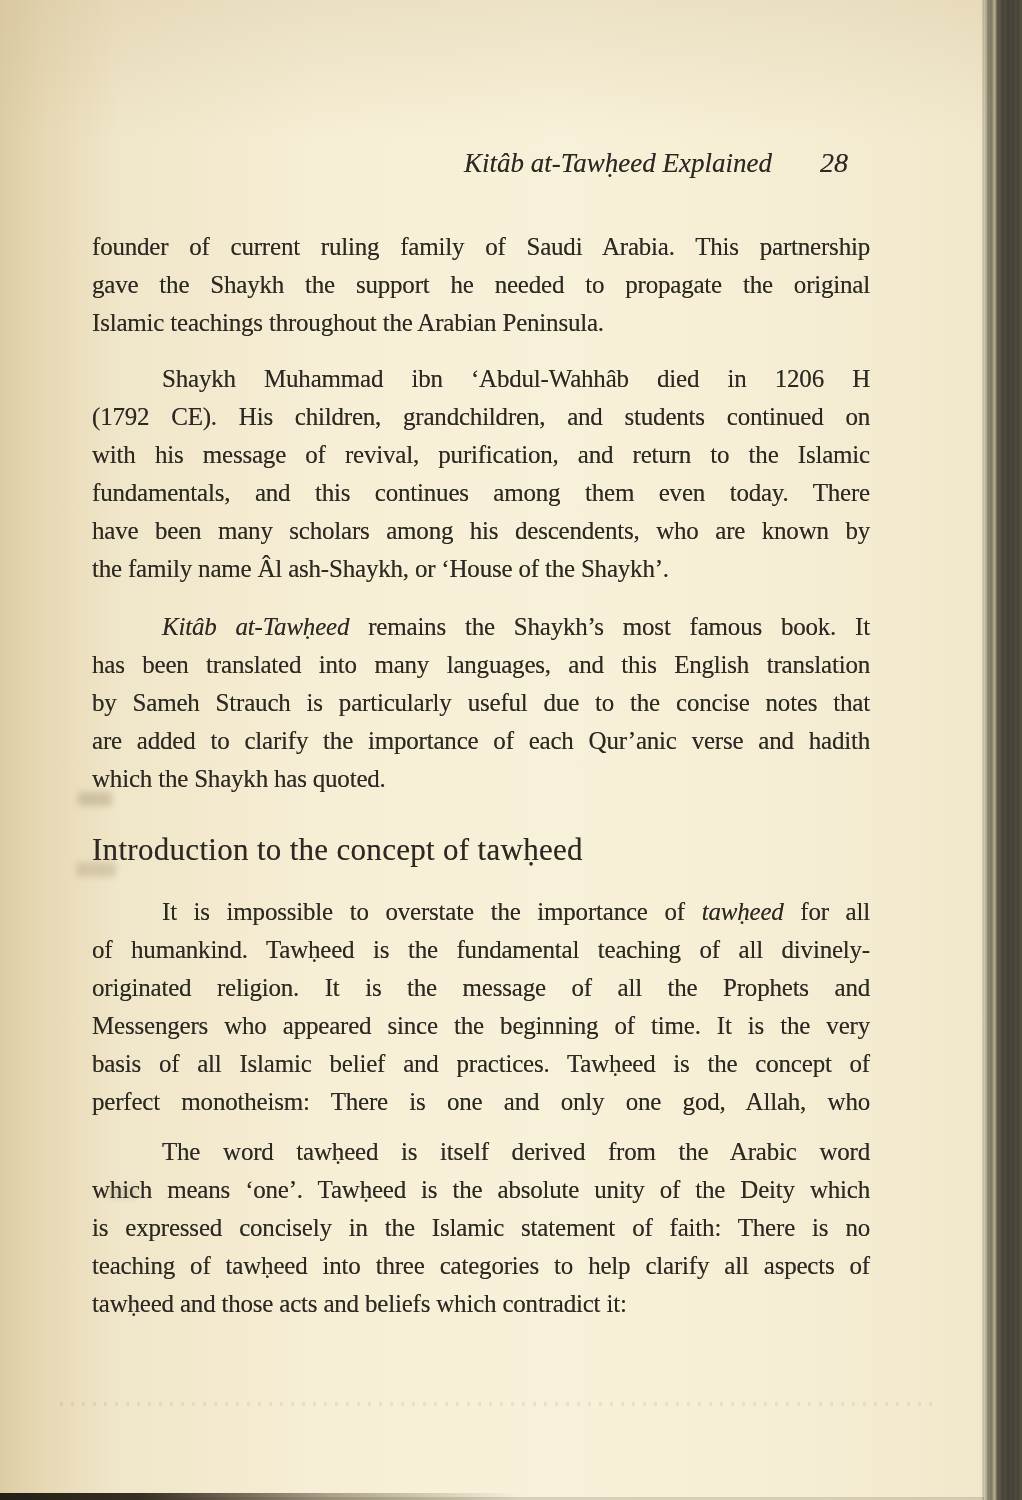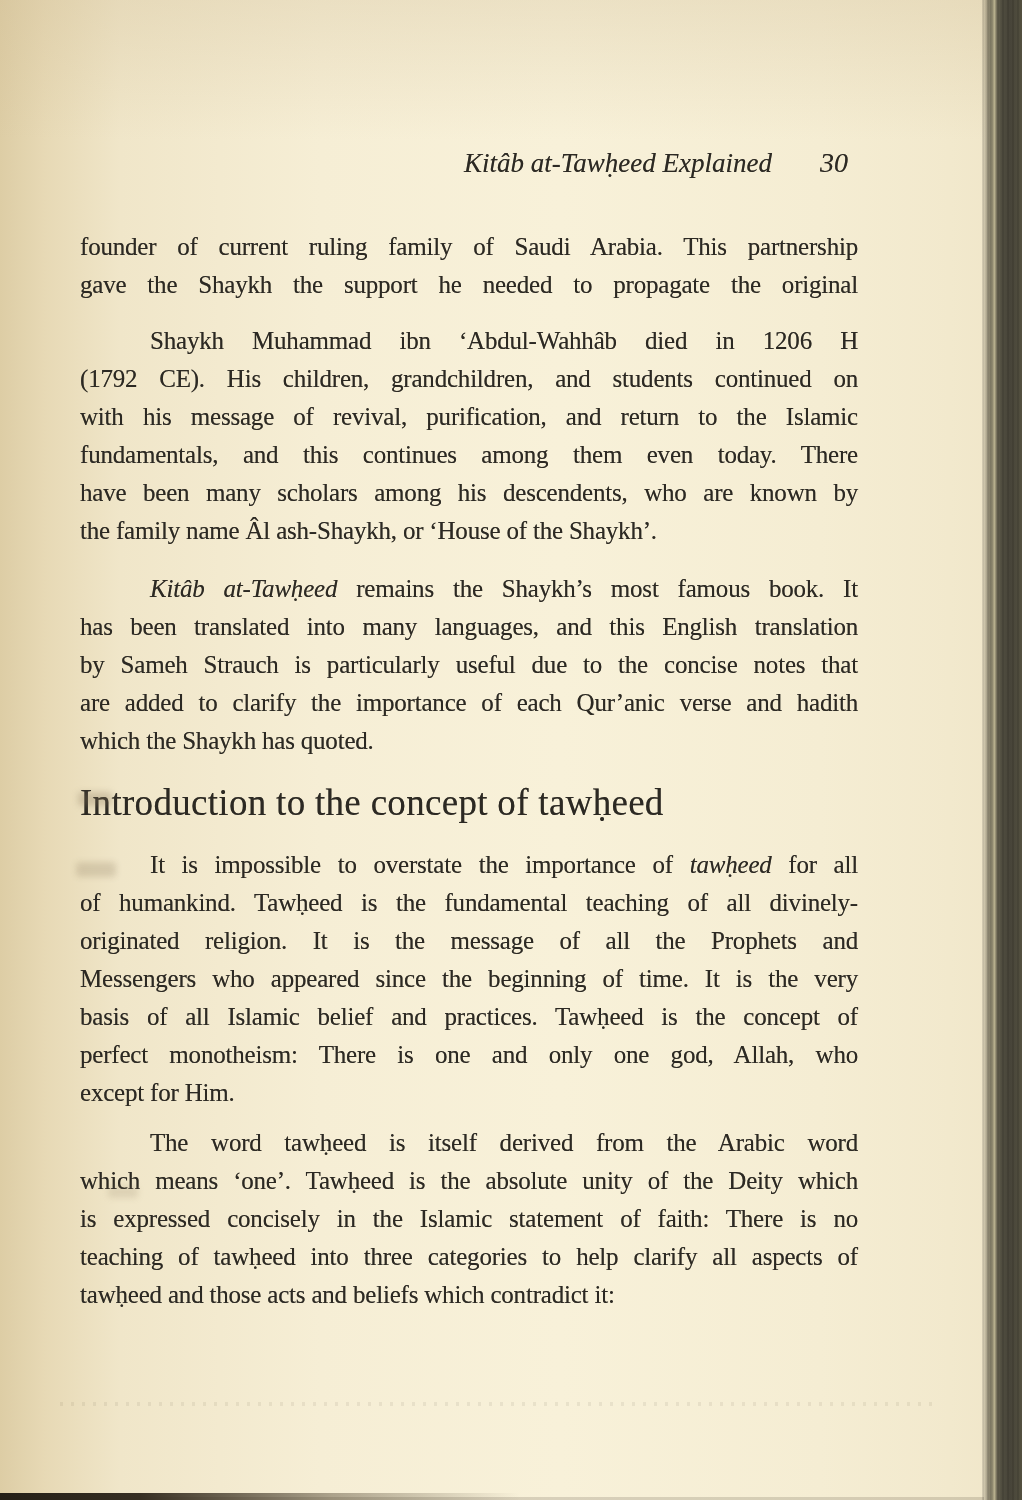--- a/index.html
+++ b/index.html
@@ -63,58 +63,59 @@
   .running-header{
     position:absolute;top:146px;left:80px;width:778px;
     display:flex;justify-content:flex-end;align-items:flex-end;
     gap:48px;padding-right:10px;box-sizing:border-box;
     font-style:italic;font-size:27px;line-height:34px;
     text-shadow:0 0 0.5px rgba(44,41,35,0.55);
   }
   .pagenum{font-size:28px;}
 
   .column{
-    position:absolute;left:80px;top:228px;width:778px;
+    position:absolute;left:92px;top:228px;width:778px;
     font-size:25px;letter-spacing:-0.2px;
     text-shadow:0 0 0.5px rgba(44,41,35,0.55);
   }
   .para{margin:0;}
   .para + .para{margin-top:18px;}
   .para.p2{margin-top:20px;}
   .para.p4{margin-top:12px;}
   .line{
     height:38px;line-height:38px;
     text-align:justify;text-align-last:justify;
     overflow:visible;
   }
   .line.indent{padding-left:70px;font-family:Liberation Serif, serif;}
   .line.last{text-align-last:left;}
   .em{font-style:italic;}
 
   .section-heading{
-    margin-top:20px;margin-bottom:20px;
-    font-size:37px;line-height:46px;height:46px;
+    margin-top:29px;margin-bottom:20px;
+    font-size:31px;line-height:46px;height:46px;
     letter-spacing:0.3px;
     text-shadow:0 0 0.5px rgba(44,41,35,0.55);
   }
 </style>
 </head>
 <body>
 
 <div class="stage">
 
   <div class="running-header">
     <span>Kitâb at-Tawḥeed Explained</span>
-    <span class="pagenum">30</span>
+    <span class="pagenum">28</span>
   </div>
 
   <div class="column">
     <div class="para p0">
         <div class="line"><span>founder of current ruling family of Saudi Arabia. This partnership</span></div>
         <div class="line"><span>gave the Shaykh the support he needed to propagate the original</span></div>
+        <div class="line last"><span>Islamic teachings throughout the Arabian Peninsula.</span></div>
       </div>
     <div class="para p1">
         <div class="line indent"><span>Shaykh Muhammad ibn ‘Abdul-Wahhâb died in 1206 H</span></div>
         <div class="line"><span>(1792 CE). His children, grandchildren, and students continued on</span></div>
         <div class="line"><span>with his message of revival, purification, and return to the Islamic</span></div>
         <div class="line"><span>fundamentals, and this continues among them even today. There</span></div>
         <div class="line"><span>have been many scholars among his descendents, who are known by</span></div>
         <div class="line last"><span>the family name Âl ash-Shaykh, or ‘House of the Shaykh’.</span></div>
       </div>
     <div class="para p2">
@@ -125,21 +126,20 @@
         <div class="line last"><span>which the Shaykh has quoted.</span></div>
       </div>
     <div class="section-heading">Introduction to the concept of tawḥeed</div>
     <div class="para p3">
         <div class="line indent"><span>It is impossible to overstate the importance of </span><span class="em">tawḥeed</span><span> for all</span></div>
         <div class="line"><span>of humankind. Tawḥeed is the fundamental teaching of all divinely-</span></div>
         <div class="line"><span>originated religion. It is the message of all the Prophets and</span></div>
         <div class="line"><span>Messengers who appeared since the beginning of time. It is the very</span></div>
         <div class="line"><span>basis of all Islamic belief and practices. Tawḥeed is the concept of</span></div>
         <div class="line"><span>perfect monotheism: There is one and only one god, Allah, who</span></div>
-        <div class="line last"><span>except for Him.</span></div>
       </div>
     <div class="para p4">
         <div class="line indent"><span>The word tawḥeed is itself derived from the Arabic word</span></div>
         <div class="line"><span>which means ‘one’. Tawḥeed is the absolute unity of the Deity which</span></div>
         <div class="line"><span>is expressed concisely in the Islamic statement of faith: There is no</span></div>
         <div class="line"><span>teaching of tawḥeed into three categories to help clarify all aspects of</span></div>
         <div class="line last"><span>tawḥeed and those acts and beliefs which contradict it:</span></div>
       </div>
   </div>
 

